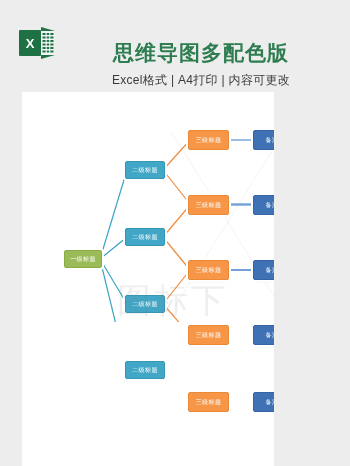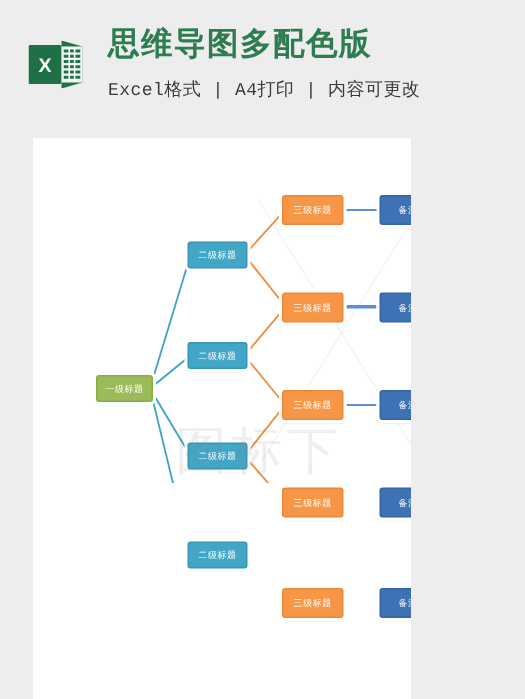--- a/index.html
+++ b/index.html
@@ -11,21 +11,21 @@
     position:relative;
   }
   
   #header{
     position:absolute;left:0;top:0;width:350px;height:92px;
   }
   #excel-logo{
     position:absolute;left:19px;top:27px;width:36px;height:32px;
   }
   #title-block{
-    position:absolute;left:72px;top:19px;width:258px;font-family:Liberation Mono, monospace;
+    position:absolute;left:72px;top:40px;width:258px;text-align:center;
   }
   #doc-title{
     font-size:21px;font-weight:bold;color:#2e7d50;
     letter-spacing:1px;line-height:26px;white-space:nowrap;
   }
   #doc-subtitle{
     font-size:12px;color:#3a3a3a;margin-top:6px;
     letter-spacing:.3px;white-space:nowrap;
   }
   

